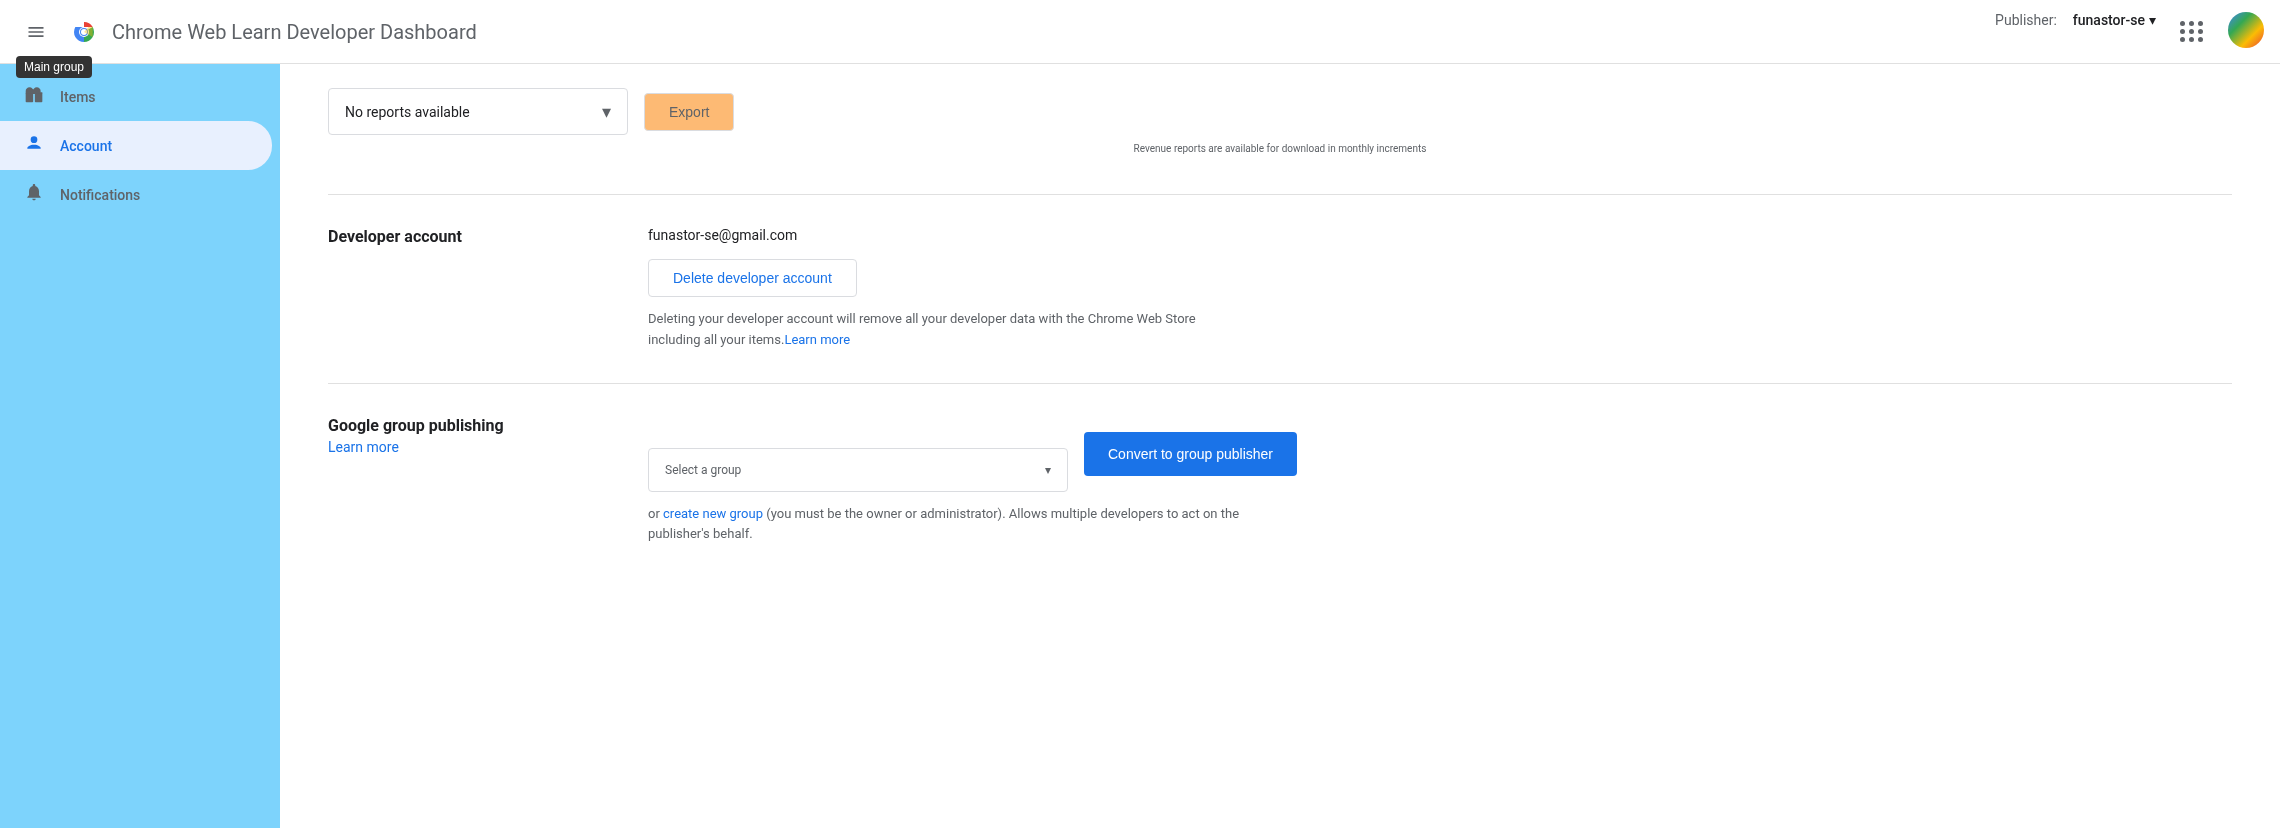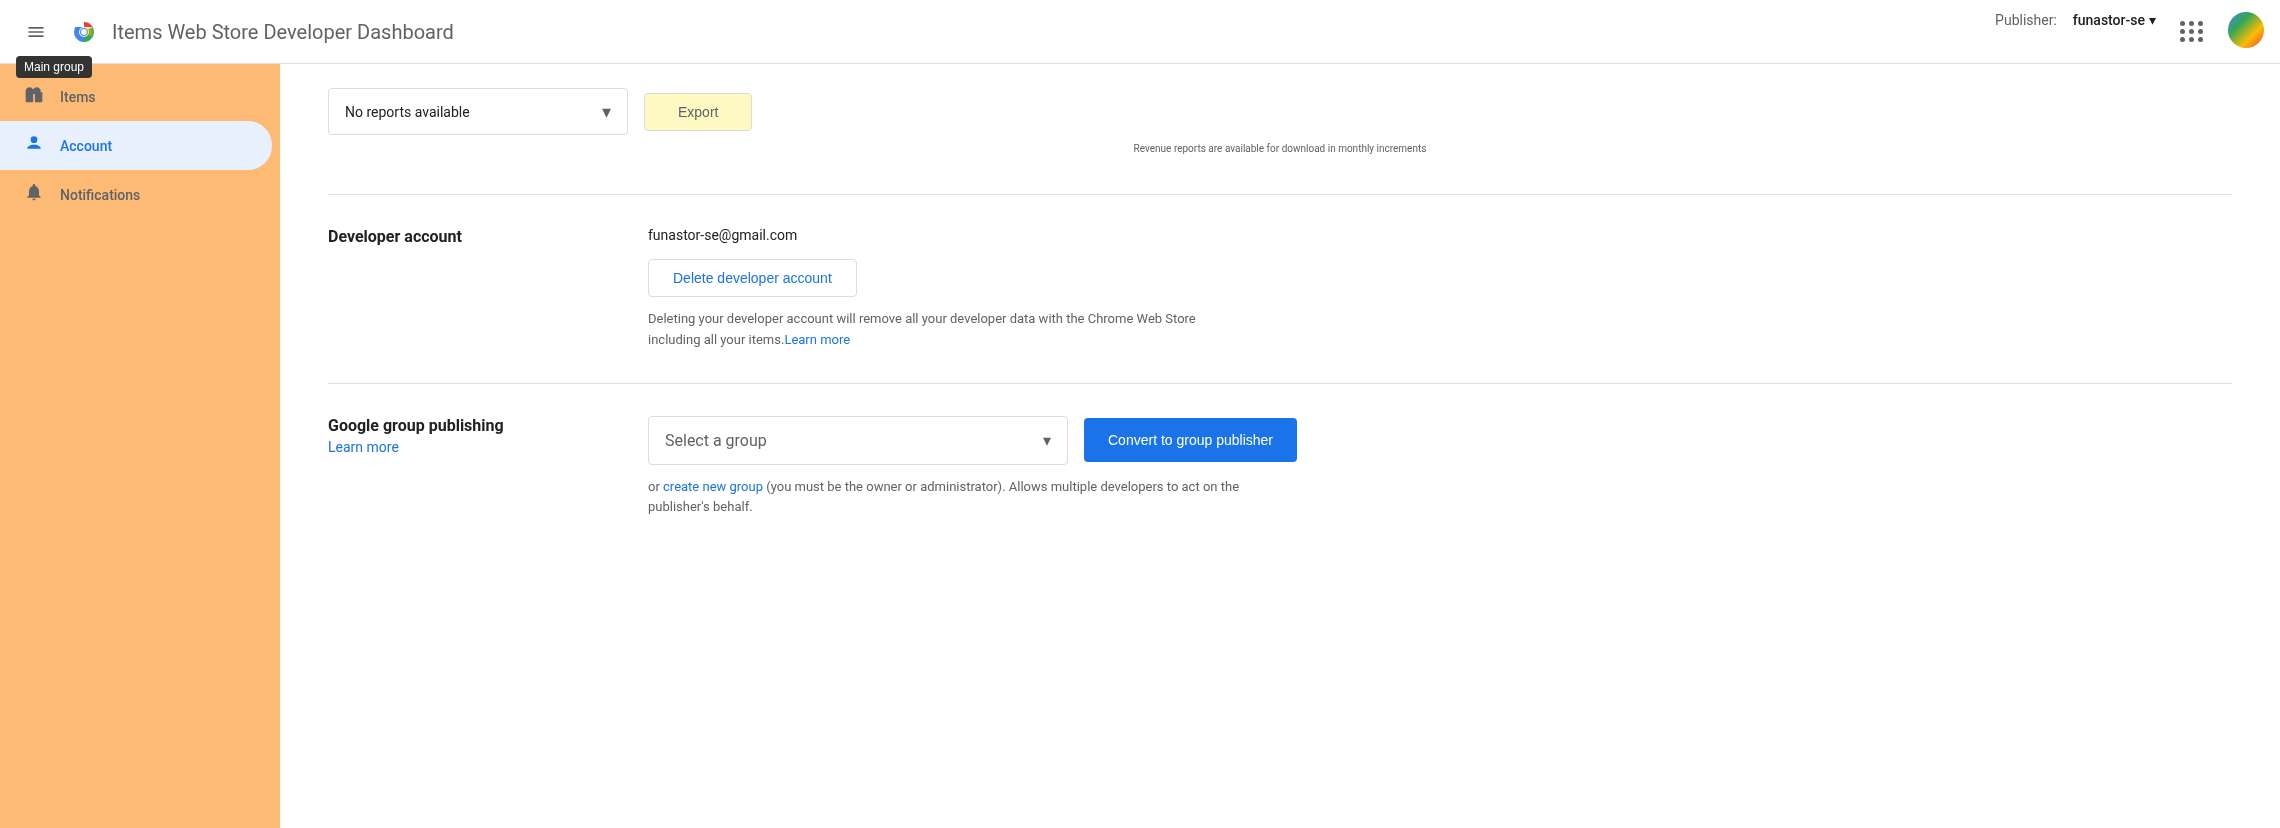--- a/index.html
+++ b/index.html
@@ -102,21 +102,21 @@
     .layout {
       display: flex;
       margin-top: 64px;
       height: calc(828px - 64px);
     }
 
     
     .sidebar {
       width: 280px;
       min-width: 280px;
-      background: #fdba74;
+      background: #7dd3fc;
       padding-top: 8px;
       border-right: none;
       height: 100%;
     }
     .sidebar-item {
       display: flex;
       align-items: center;
       gap: 16px;
       padding: 12px 24px;
       cursor: pointer;
@@ -165,22 +165,22 @@
       font-size: 14px;
       color: #202124;
     }
     .dropdown-select .chevron {
       color: #5f6368;
       font-size: 18px;
     }
     .export-btn {
       border: 1px solid #dadce0;
       border-radius: 4px;
-      padding: 10px 33px;
-      background: #fef9c3;
+      padding: 10px 24px;
+      background: #fdba74;
       color: #5f6368;
       font-size: 14px;
       cursor: not-allowed;
       font-weight: 500;
     }
     .section-note {
       color: #5f6368;
       font-size: 10px;
       margin-top: 8px;
       text-align: center;
@@ -251,22 +251,23 @@
       display: flex;
       align-items: center;
       justify-content: space-between;
       border: 1px solid #dadce0;
       border-radius: 4px;
       padding: 14px 16px;
       min-width: 300px;
       width: 420px;
       cursor: pointer;
       background: #fff;
-      font-size: 16px;
-      color: #5f6368;
+      font-size: 12px;
+      color: #5f6368;
+      margin-top: 32px;
     }
     .convert-btn {
       background: #1a73e8;
       color: #ffffff;
       border: none;
       border-radius: 4px;
       padding: 14px 24px;
       font-size: 14px;
       font-weight: 500;
       cursor: pointer;
@@ -324,21 +325,21 @@
         <circle cx="16" cy="16" r="5" fill="#fff"></circle>
 
         <circle cx="16" cy="16" r="4" fill="#4285f4"></circle>
         <circle cx="16" cy="16" r="3" fill="#fff"></circle>
 
         <path d="M16 6 L24.66 11 L16 11 Z" fill="#ea4335"></path>
         <path d="M24.66 11 L24.66 21 L16 16 L20.5 11 Z" fill="#fbbc04" opacity="0.4"></path>
       </svg>
     </div>
     <span class="header-title">
-      <span>Items Web Store</span><span style="color:#5f6368"> Developer Dashboard</span>
+      <span>Chrome Web Learn</span><span style="color:#5f6368"> Developer Dashboard</span>
     </span>
   </div>
   <div class="header-right">
     <span class="publisher-label">Publisher:</span>
     <div class="publisher-dropdown">
       <span>funastor-se</span>
       <span>▾</span>
     </div>
     <button class="grid-icon-btn">
       <div class="grid-dots">

